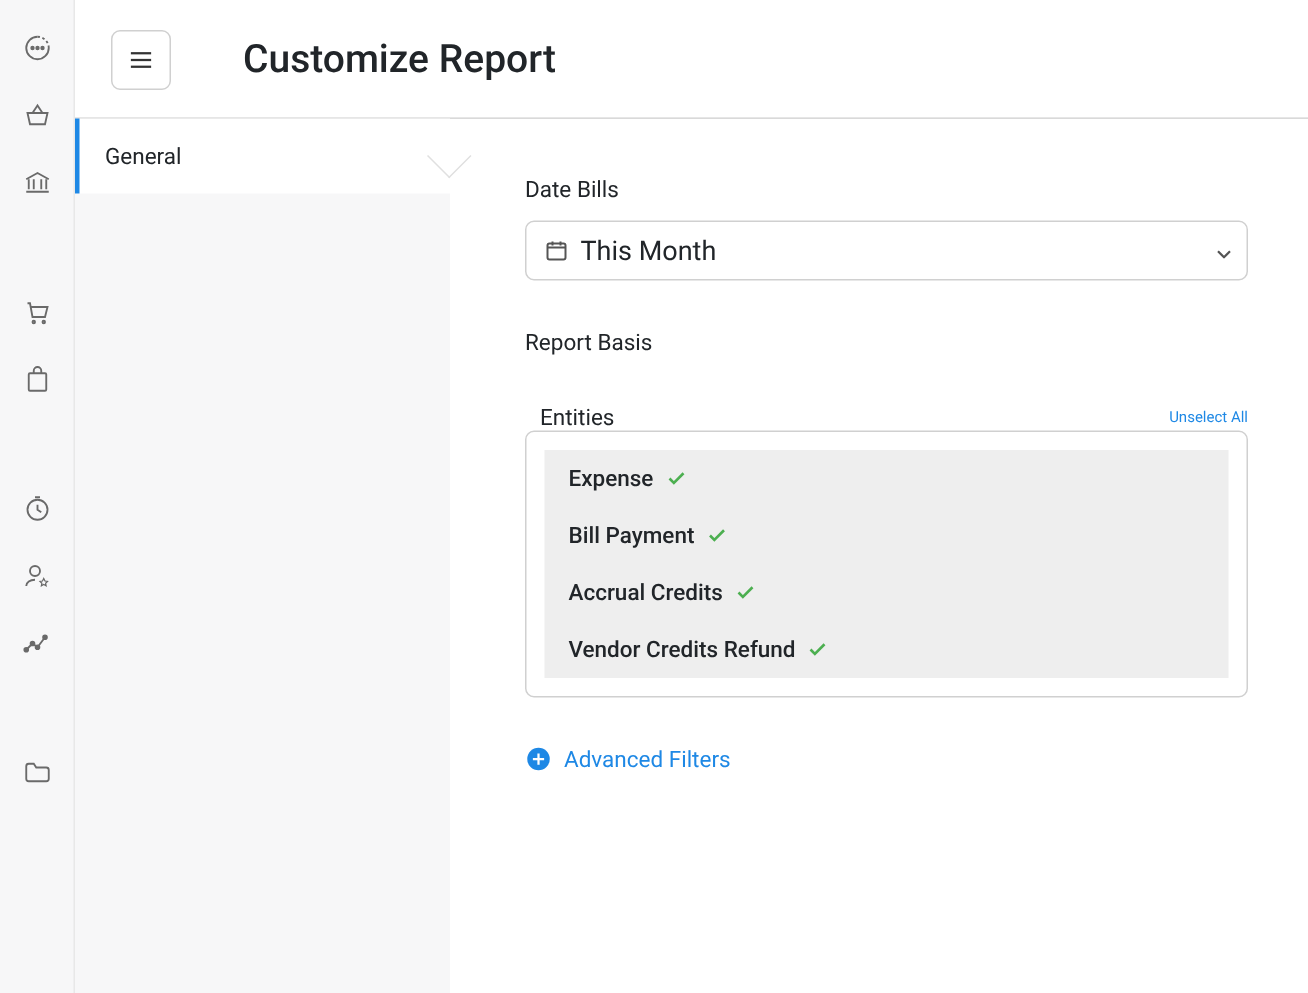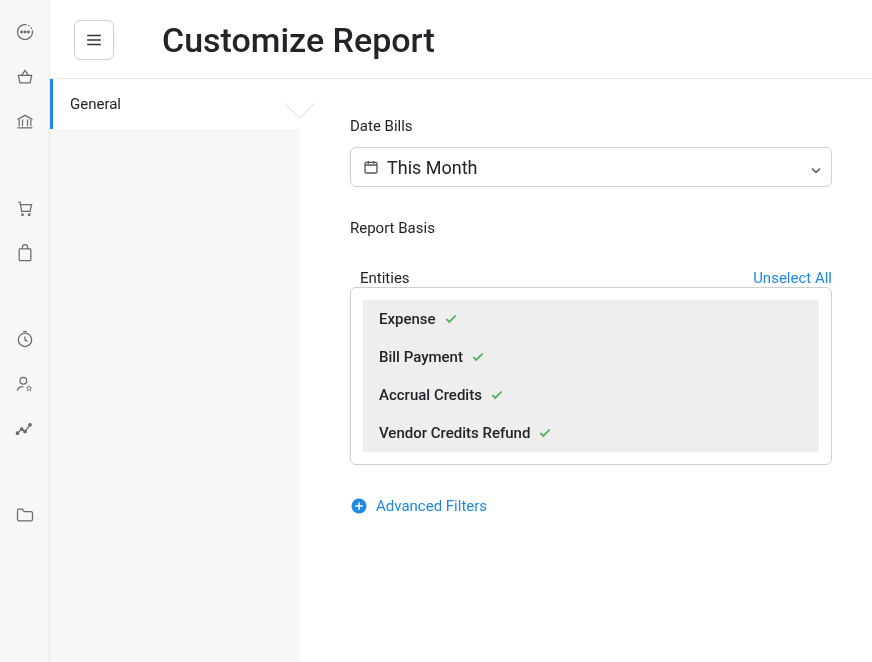--- a/index.html
+++ b/index.html
@@ -61,21 +61,21 @@
       justify-content: center;
       cursor: pointer;
       margin-right: 48px;
     }
     .hamburger-btn svg {
       width: 18px;
       height: 18px;
       color: #333;
     }
     .page-title {
-      font-size: 34px;
+      font-size: 26px;
       font-weight: 500;
       color: #212529;
     }
     .content-wrapper {
       flex: 1;
       display: flex;
       background: #737373;
     }
     .sidebar {
       width: 250px;
@@ -159,21 +159,21 @@
       justify-content: space-between;
       align-items: center;
       padding-left: 10px;
     }
     .entities-label {
       font-size: 15px;
       color: #212529;
     }
     .unselect-link {
       color: #1e88e5;
-      font-size: 15px;
+      font-size: 10px;
       cursor: pointer;
       background: none;
       border: none;
       font-family: inherit;
     }
     .entities-box {
       border: 1px solid #d0d0d0;
       border-radius: 6px;
       padding: 12px;
       background: #fff;

